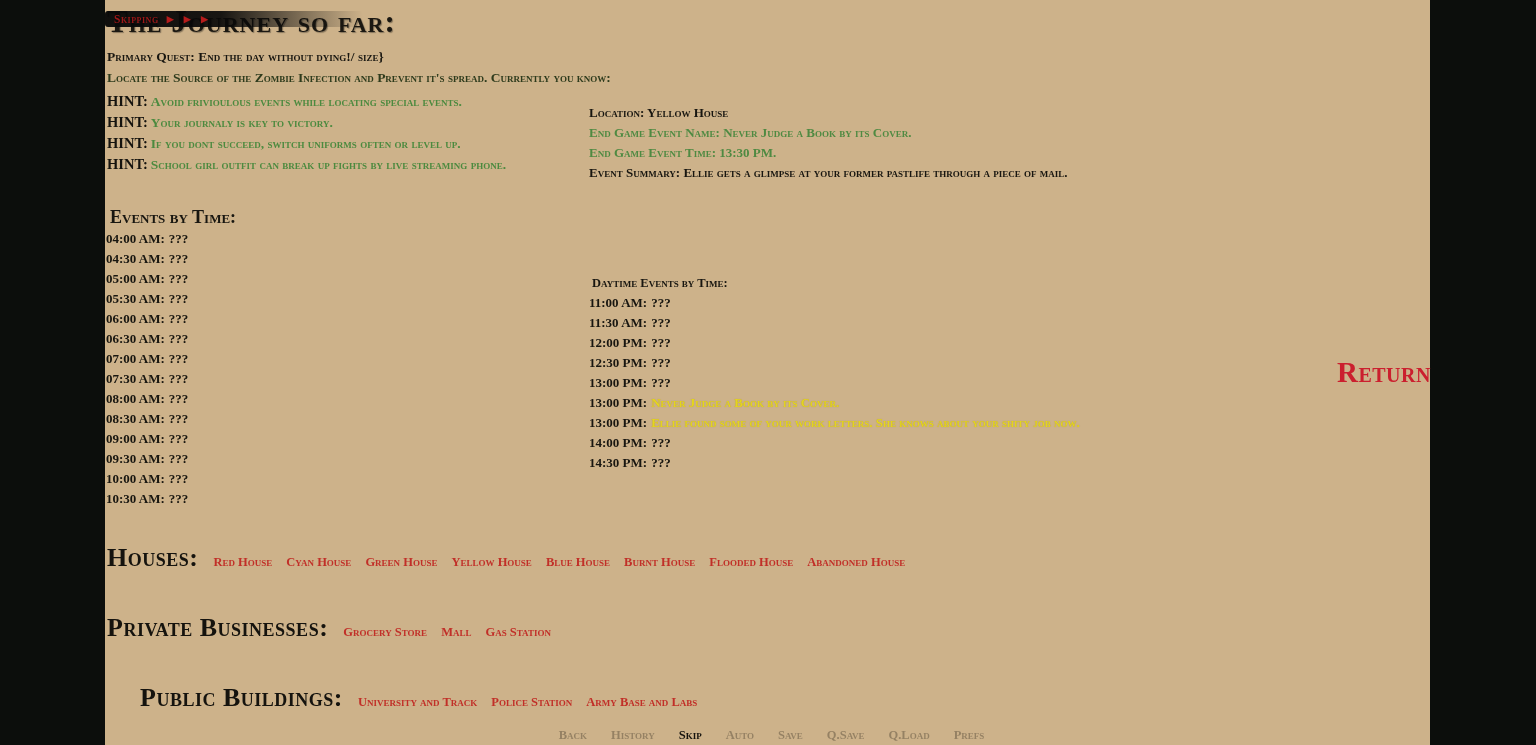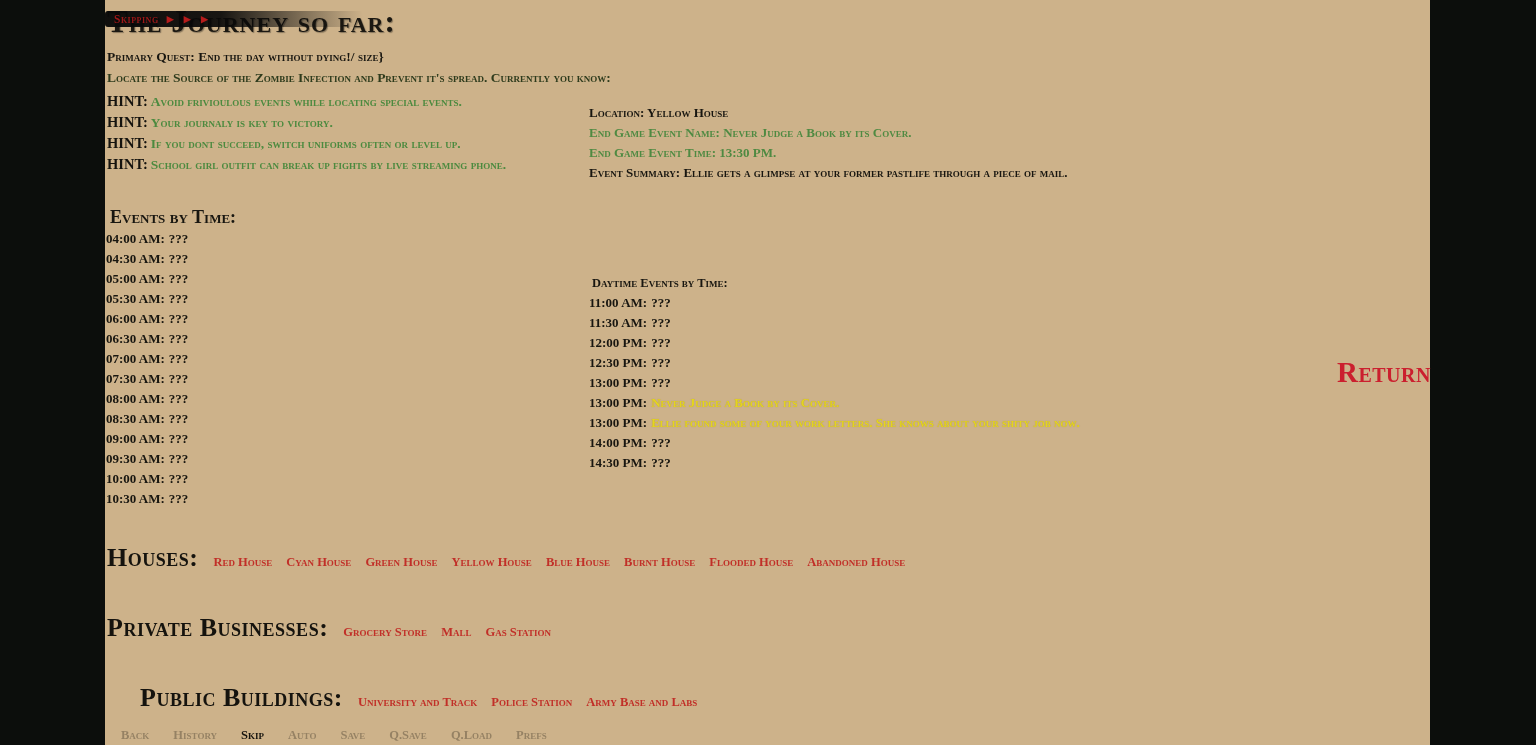--- a/index.html
+++ b/index.html
@@ -67,22 +67,22 @@
   
   .loc-section { position:absolute; display:flex; align-items:baseline; gap:13px; white-space:nowrap; }
   .loc-section .section-label { font-size:26px; color:#15130e; margin-right:2px; letter-spacing:0.5px; }
   .loc-links { display:flex; align-items:baseline; gap:14px; }
   .loc-link { font-size:12.5px; color:#c12f28; cursor:pointer; }
   .houses-section    { left:2px; top:543px; }
   .private-section   { left:2px; top:613px;justify-content:center; }
   .public-section    { left:2px; top:683px;margin-left:33px; }
   
   .quick-menu {
-    position:absolute; left:16px; bottom:2px; width:100%;
-    display:flex; gap:24px;
+    position:absolute; left:4px; bottom:2px; width:100%;
+    display:flex; justify-content:center; gap:24px;
     font-size:12.5px;
   }
   .quick-menu .qm-item { color:rgba(58,50,38,0.38); cursor:pointer; }
   .quick-menu .qm-item.active { color:#15130e; }
 </style>
 </head>
 <body>
 
 <div class="page">
   <div class="panel">

